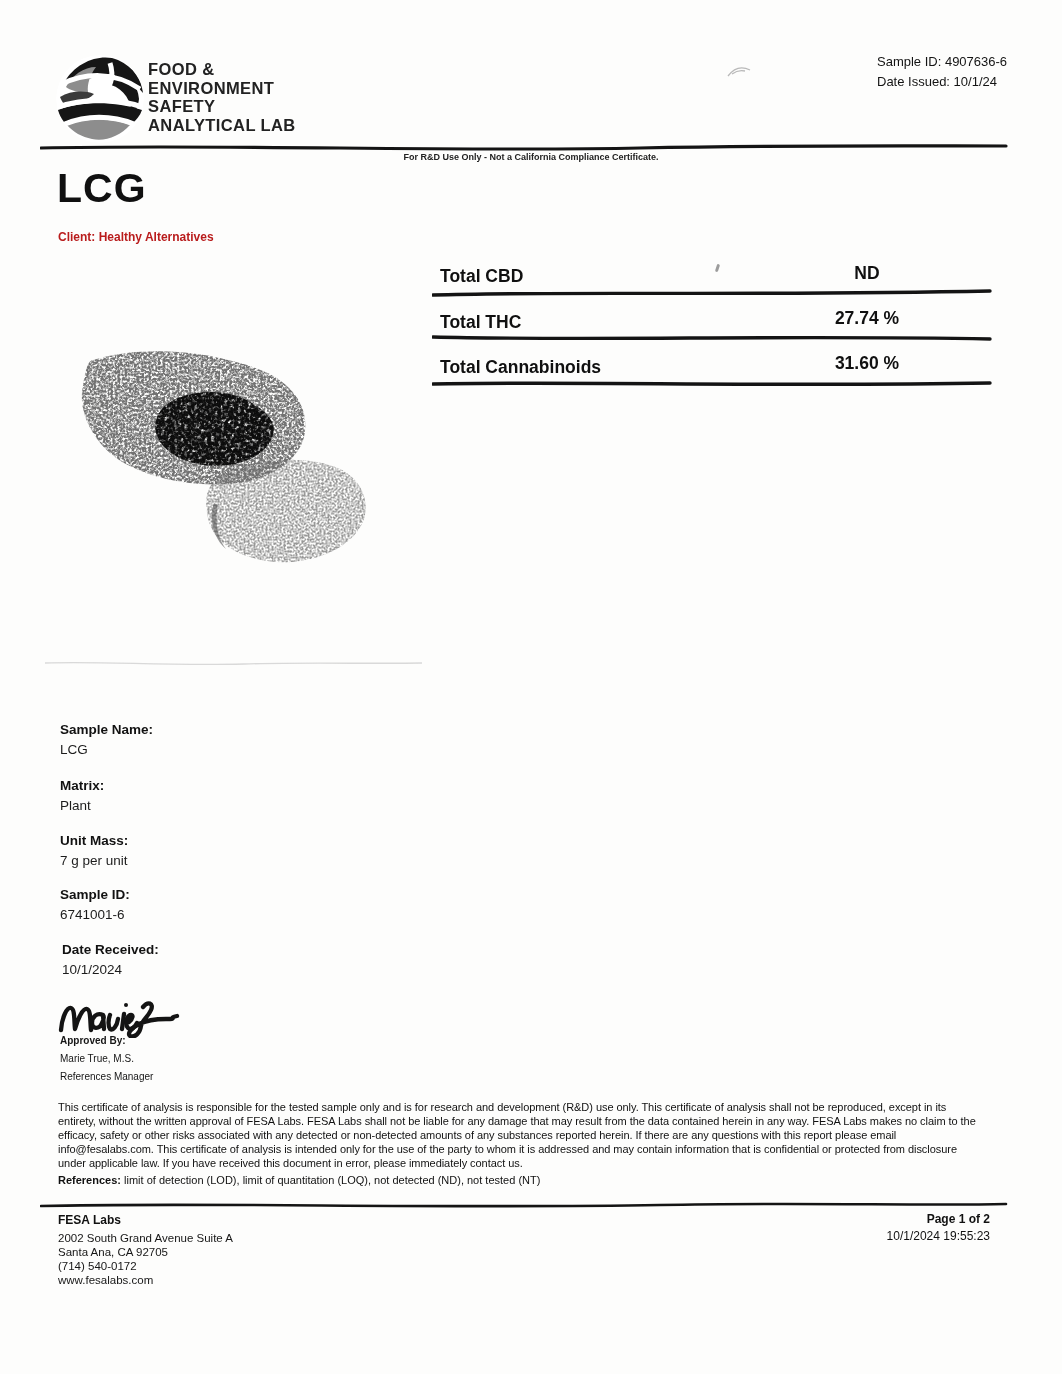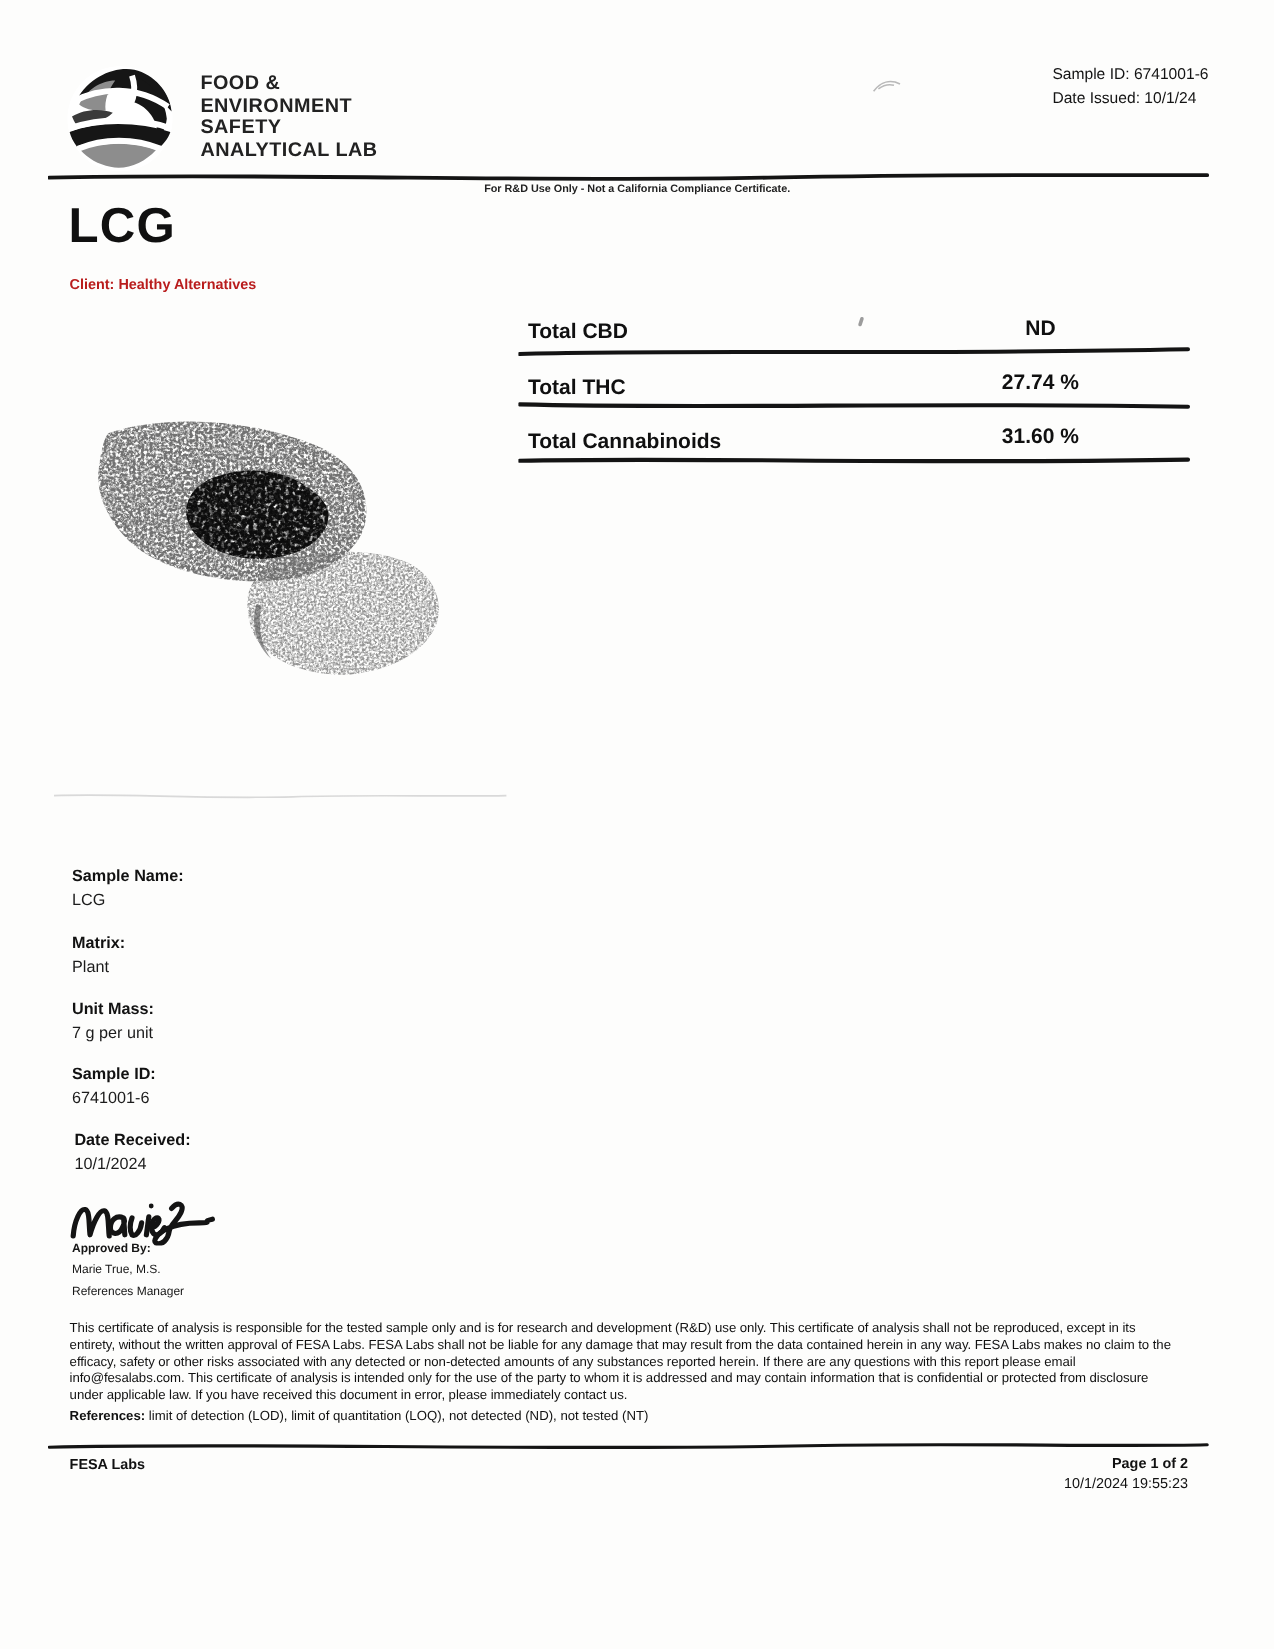--- a/index.html
+++ b/index.html
@@ -6,21 +6,21 @@
   .page{
     position:relative;
     width:1062px;height:1374px;
     background:#fdfdfc;
     font-family:"Liberation Sans", sans-serif;
     color:#1b1b1b;
     overflow:hidden;
   }
   .abs{position:absolute;}
   
-  .logo-text{font-weight:bold;font-size:16.5px;line-height:18.6px;letter-spacing:0.4px;color:#222;margin-left:19px;}
+  .logo-text{font-weight:bold;font-size:16.5px;line-height:18.6px;letter-spacing:0.4px;color:#222;}
   .hdr-meta{font-size:13px;line-height:20px;color:#141414;}
   .coa-title{width:1062px;text-align:center;font-size:30px;font-weight:bold;letter-spacing:0.2px;color:#111;}
   .coa-sub{width:1062px;text-align:center;font-size:9px;font-weight:bold;color:#222;}
   
   .sample-title{font-size:41px;font-weight:bold;letter-spacing:1px;color:#101010;}
   .client-line{font-size:12px;font-weight:bold;color:#b91c1c;}
   
   .res-label{font-size:17.5px;font-weight:bold;color:#101010;}
   .res-value{font-size:17.5px;font-weight:bold;color:#101010;width:190px;text-align:center;}
   
@@ -72,21 +72,21 @@
   </div>
 
   <div class="abs logo-text" style="left:148px;top:60px;">
     <div>FOOD &amp;</div>
     <div>ENVIRONMENT</div>
     <div>SAFETY</div>
     <div>ANALYTICAL LAB</div>
   </div>
 
   <div class="abs hdr-meta" style="left:877px;top:52px;">
-    <div>Sample ID: 6741001-6</div>
+    <div>Sample ID: 4907636-6</div>
     <div>Date Issued: 10/1/24</div>
   </div>
 
 
   <div class="abs" style="left:40px;top:142px;">
     <svg width="968" height="12" viewBox="0 0 968 12">
       <path d="M1,6 C180,2 420,10 600,6 C750,3 880,4 966,4" fill="none" stroke="#141414" stroke-width="3.2" stroke-linecap="round"></path>
     </svg>
   </div>
   <div class="abs coa-sub" style="left:0;top:152px;">For R&amp;D Use Only - Not a California Compliance Certificate.</div>
@@ -204,19 +204,25 @@
     <b>References:</b><span> limit of detection (LOD), limit of quantitation (LOQ), not detected (ND), not tested (NT)</span>
   </div>
 
   <div class="abs" style="left:40px;top:1200px;">
     <svg width="968" height="12" viewBox="0 0 968 12">
         <path d="M1,6 C160,2 400,9 620,5 C760,2 880,6 966,4" fill="none" stroke="#141414" stroke-width="2.6" stroke-linecap="round"></path>
       </svg>
   </div>
 
   <div class="abs foot-lab" style="left:58px;top:1213px;">FESA Labs</div>
+  <div class="abs foot-addr" style="left:58px;top:1231px;">
+    <div>2002 South Grand Avenue Suite A</div>
+    <div>Santa Ana, CA 92705</div>
+    <div>(714) 540-0172</div>
+    <div>www.fesalabs.com</div>
+  </div>
 
   <div class="abs foot-right" style="left:790px;top:1211px;width:200px;">
     <div class="b">Page 1 of 2</div>
     <div>10/1/2024 19:55:23</div>
   </div>
 
 </div>
 
 </body></html>

